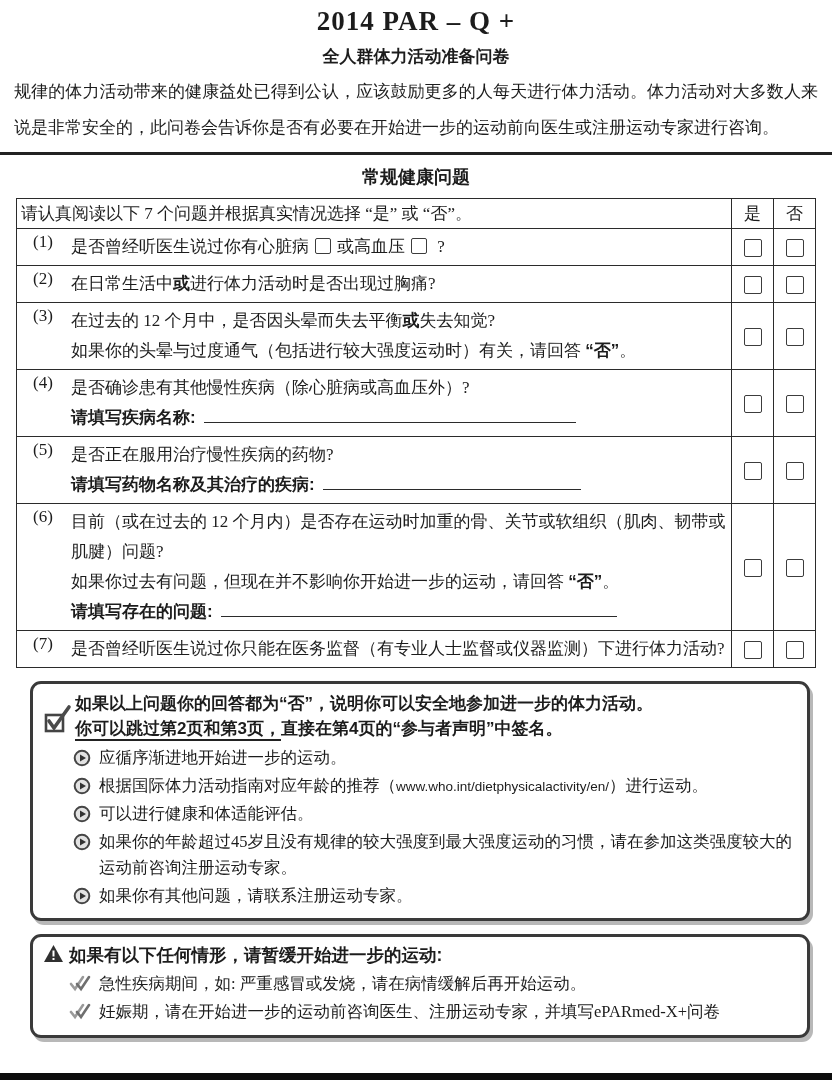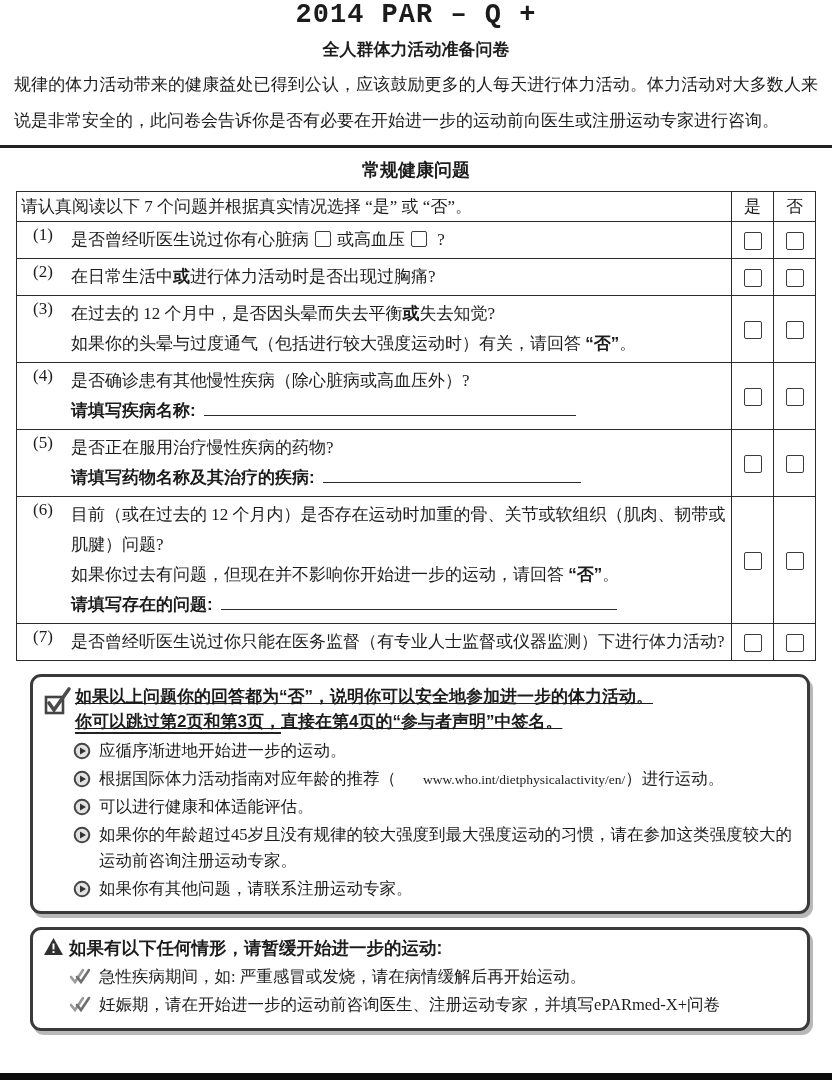--- a/index.html
+++ b/index.html
@@ -4,22 +4,22 @@
 <style>
   html,body{margin:0;padding:0;}
   body{
     width:832px;height:1080px;overflow:hidden;position:relative;
     background:#ffffff;color:#1c1c1c;
     font-family:"Liberation Serif","DejaVu Serif",serif;
     font-size:17px;
   }
   .hei{font-family:"Liberation Sans","DejaVu Sans",sans-serif;font-weight:bold;}
   
-  .title{margin:0 0 0;text-align:center;font-size:27px;font-weight:bold;
-         font-family:Liberation Mono, monospace;letter-spacing:1px;}
+  .title{margin:6px 0 0;text-align:center;font-size:27px;font-weight:bold;
+         font-family:Liberation Serif, serif;letter-spacing:1px;}
   .subtitle{margin:8px 16px 0;text-align:center;font-size:17px;}
   .intro{margin:6px 14px 0;line-height:36px;text-align:justify;}
   .rule{margin:6px 0 0;border-top:3.5px solid #222;}
   .section-title{margin:10px 0 0;text-align:center;font-size:18px;}
   
   table.qt{border-collapse:collapse;margin:9px 14px 0 16px;width:800px;table-layout:fixed;}
   table.qt td{border:1.8px solid #2b2b2b;vertical-align:middle;padding:3px 4px;margin-left:12px;}
   td.qcell{padding:3px 6px 4px 6px;}
   td.yn{width:33px;text-align:center;}
   .qtext{position:relative;padding-left:50px;}
@@ -28,28 +28,28 @@
   .cb{display:inline-block;width:16px;height:16px;border:1.8px solid #3c3c3c;
       border-radius:2px;background:#fff;vertical-align:middle;}
   .inbox{display:inline-block;width:14px;height:14px;border:1.8px solid #3c3c3c;
       border-radius:2px;background:#fff;vertical-align:-2px;margin:0 6px;}
   .blank{display:inline-block;height:4px;border-bottom:1.8px solid #2b2b2b;
       margin-left:8px;vertical-align:baseline;}
   
   .box{margin:13px 22px 0 30px;border:3px solid #3a3a3a;border-radius:11px;
        box-shadow:3px 4px 0 rgba(125,125,125,.55);background:#fff;}
   .box1{padding:7px 12px 8px 10px;}
-  .box1-head{display:flex;align-items:flex-start;text-decoration:underline;}
+  .box1-head{display:flex;align-items:flex-end;}
   .box1-head .ic{flex:0 0 32px;padding-top:2px;}
   .box1-head .txt{line-height:25px;font-size:17px;}
   .u{border-bottom:2.2px solid #222;padding-bottom:1px;}
   ul.bul{list-style:none;margin:4px 0 0 30px;padding:0;}
   ul.bul li{line-height:26.5px;font-size:16.5px;position:relative;padding-left:26px;margin:1px 0;}
   ul.bul li .bic{position:absolute;left:0;top:4px;}
-  .url{font-family:Liberation Serif, serif;font-size:13.5px;margin-left:27px;}
+  .url{font-family:Liberation Sans, sans-serif;font-size:13.5px;}
   .box2{padding:8px 12px;display:flex;align-items:center;}
   .box2 .ic{flex:0 0 30px;padding-top:1px;}
   .box2 .txt{font-size:17.5px;line-height:25px;}
   .box3{padding:6px 12px 8px 10px;}
   .box3-head{display:flex;align-items:center;}
   .box3-head .ic{flex:0 0 26px;}
   .box3-head .txt{font-size:17.5px;line-height:25px;}
   ul.chk{list-style:none;margin:3px 0 0 26px;padding:0;}
   ul.chk li{line-height:26px;font-size:16.5px;position:relative;padding-left:30px;margin:2px 0;}
   ul.chk li .bic{position:absolute;left:0;top:3px;}

